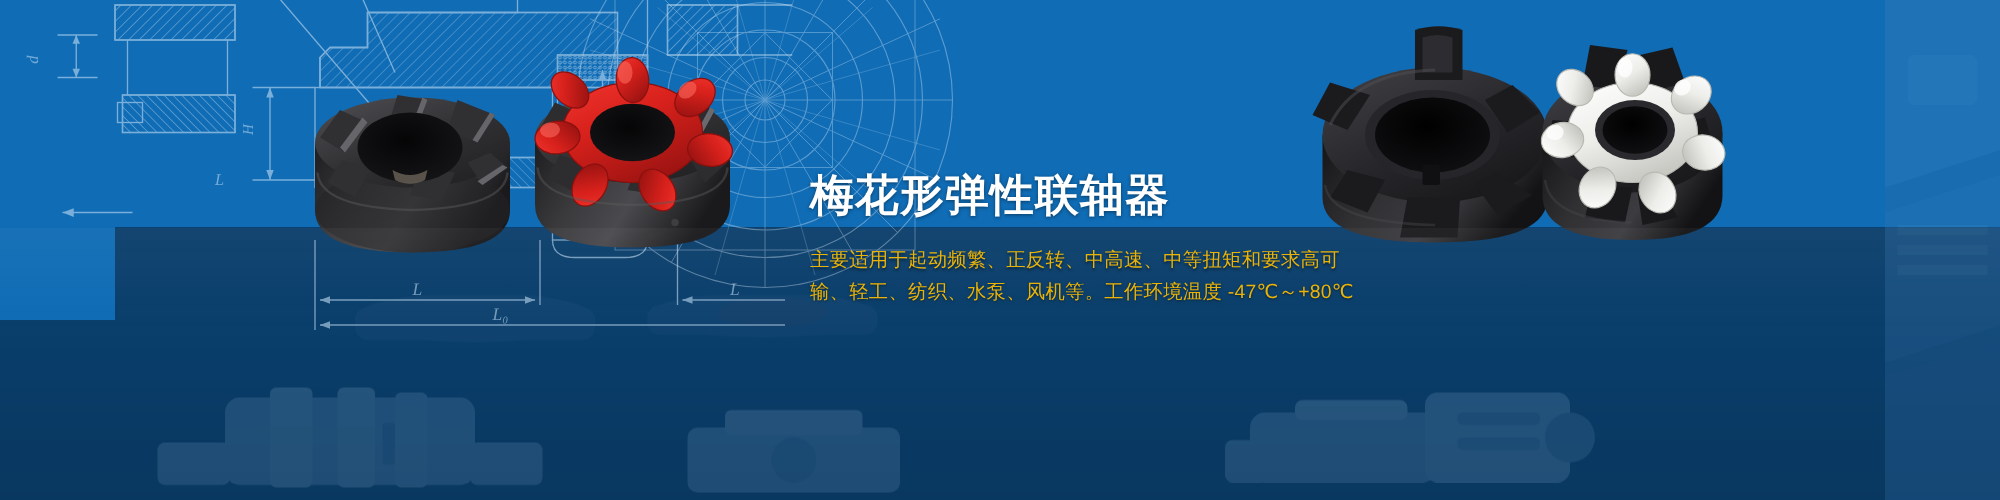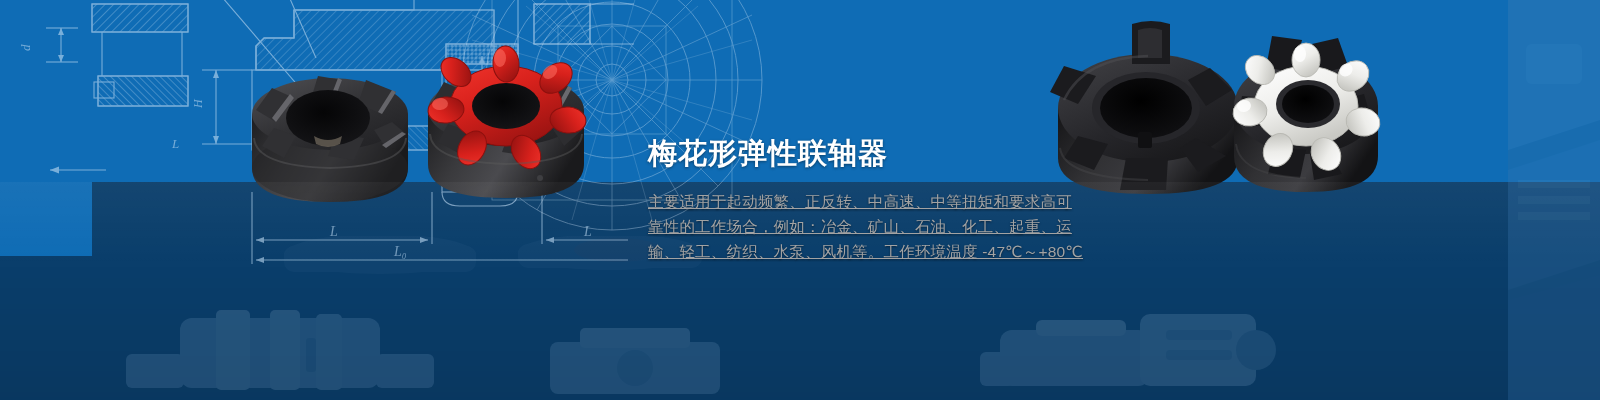--- a/index.html
+++ b/index.html
@@ -78,38 +78,37 @@
     opacity:.30;overflow:hidden;
   }
   .right-photo svg{display:block;width:100%;height:100%;}
 
   
   .text-block{
     position:absolute;left:648px;top:136px;width:420px;
   }
   .title{
     margin:0;
-    font-size:29px;
+    font-size:35px;
     font-weight:bold;
     letter-spacing:1px;
     color:#ffffff;
     line-height:1.2;
     text-shadow:0 1px 3px rgba(0,0,0,.45);
     white-space:nowrap;
   }
   .desc{
     margin:0;
     padding-top:18px;
     font-size:15.5px;
     line-height:25px;
-    color:#a3a3a3;
+    color:#eab308;
     letter-spacing:.2px;
     text-align:justify;
     text-shadow:0 1px 2px rgba(0,0,0,.5);
-    text-decoration:underline;
   }
   .desc span{display:block;white-space:nowrap;}
   .desc span.last{text-indent:10px;}
 </style>
 </head>
 <body>
 
 <div class="banner">
 
   <div class="bg-bright"></div>
@@ -493,18 +492,17 @@
         <rect x="10" y="212" width="72" height="8"></rect>
         <rect x="18" y="44" width="56" height="40" rx="6"></rect>
       </g>
     </svg>
   </div>
 
   <div class="text-block">
     <h1 class="title">梅花形弹性联轴器</h1>
     <p class="desc">
       <span>主要适用于起动频繁、正反转、中高速、中等扭矩和要求高可</span>
-      <span>靠性的工作场合，例如：冶金、矿山、石油、化工、起重、运</span>
       <span>输、轻工、纺织、水泵、风机等。工作环境温度 -47℃～+80℃</span>
     </p>
   </div>
 
 </div>
 
 </body></html>

